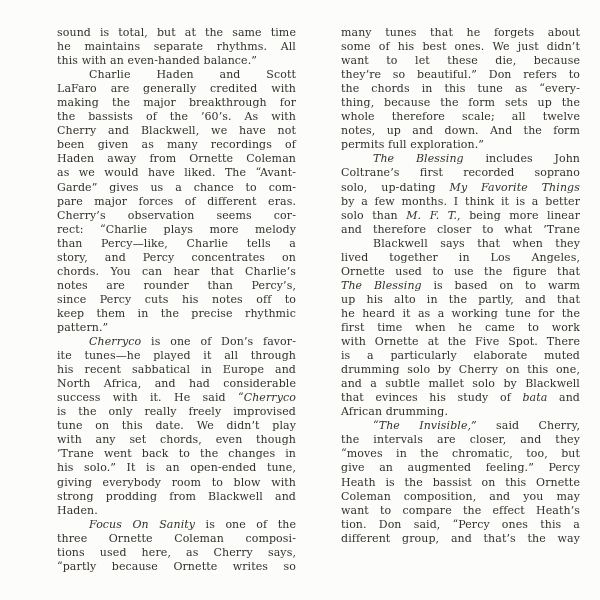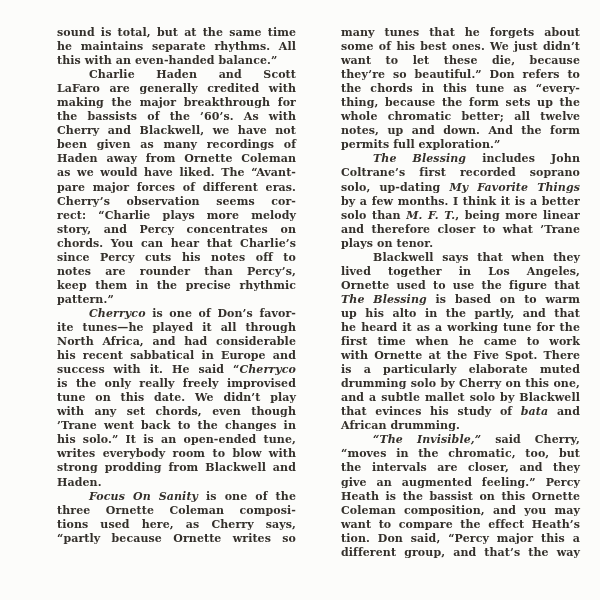--- a/index.html
+++ b/index.html
@@ -8,21 +8,20 @@
     background: #fcfcfa;
   }
   .page {
     position: relative;
     width: 600px;
     height: 600px;
     background: #fcfcfa;
     font-family: "DejaVu Serif", serif;
     color: #34302b;
     overflow: hidden;
-    font-weight: bold;
   }
   .column {
     position: absolute;
     top: 26px;
     width: 239px;
     font-size: 11px;
     line-height: 14.05px;
     letter-spacing: 0.1px;
   }
   #left-col  { left: 57px;  }
@@ -51,80 +50,81 @@
       <div class="line"><span>he maintains separate rhythms. All</span></div>
       <div class="line end"><span>this with an even-handed balance.”</span></div>
       <div class="line indent"><span>Charlie Haden and Scott</span></div>
       <div class="line"><span>LaFaro are generally credited with</span></div>
       <div class="line"><span>making the major breakthrough for</span></div>
       <div class="line"><span>the bassists of the ’60’s. As with</span></div>
       <div class="line"><span>Cherry and Blackwell, we have not</span></div>
       <div class="line"><span>been given as many recordings of</span></div>
       <div class="line"><span>Haden away from Ornette Coleman</span></div>
       <div class="line"><span>as we would have liked. The “Avant-</span></div>
+      <div class="line"><span>Garde” gives us a chance to com-</span></div>
       <div class="line"><span>pare major forces of different eras.</span></div>
       <div class="line"><span>Cherry’s observation seems cor-</span></div>
       <div class="line"><span>rect: “Charlie plays more melody</span></div>
+      <div class="line"><span>than Percy—like, Charlie tells a</span></div>
       <div class="line"><span>story, and Percy concentrates on</span></div>
       <div class="line"><span>chords. You can hear that Charlie’s</span></div>
+      <div class="line"><span>notes are rounder than Percy’s,</span></div>
       <div class="line"><span>since Percy cuts his notes off to</span></div>
-      <div class="line"><span>notes are rounder than Percy’s,</span></div>
       <div class="line"><span>keep them in the precise rhythmic</span></div>
       <div class="line end"><span>pattern.”</span></div>
       <div class="line indent"><span class="it">Cherryco</span><span> is one of Don’s favor-</span></div>
       <div class="line"><span>ite tunes—he played it all through</span></div>
+      <div class="line"><span>his recent sabbatical in Europe and</span></div>
       <div class="line"><span>North Africa, and had considerable</span></div>
-      <div class="line"><span>his recent sabbatical in Europe and</span></div>
       <div class="line"><span>success with it. He said “</span><span class="it">Cherryco</span></div>
       <div class="line"><span>is the only really freely improvised</span></div>
       <div class="line"><span>tune on this date. We didn’t play</span></div>
       <div class="line"><span>with any set chords, even though</span></div>
       <div class="line"><span>’Trane went back to the changes in</span></div>
       <div class="line"><span>his solo.” It is an open-ended tune,</span></div>
-      <div class="line"><span>writes everybody room to blow with</span></div>
+      <div class="line"><span>giving everybody room to blow with</span></div>
       <div class="line"><span>strong prodding from Blackwell and</span></div>
       <div class="line end"><span>Haden.</span></div>
       <div class="line indent"><span class="it">Focus On Sanity</span><span> is one of the</span></div>
       <div class="line"><span>three Ornette Coleman composi-</span></div>
       <div class="line"><span>tions used here, as Cherry says,</span></div>
       <div class="line"><span>“partly because Ornette writes so</span></div>
     </div>
   <div class="column" id="right-col">
       <div class="line"><span>many tunes that he forgets about</span></div>
       <div class="line"><span>some of his best ones. We just didn’t</span></div>
       <div class="line"><span>want to let these die, because</span></div>
       <div class="line"><span>they’re so beautiful.” Don refers to</span></div>
       <div class="line"><span>the chords in this tune as “every-</span></div>
       <div class="line"><span>thing, because the form sets up the</span></div>
-      <div class="line"><span>whole chromatic better; all twelve</span></div>
+      <div class="line"><span>whole therefore scale; all twelve</span></div>
       <div class="line"><span>notes, up and down. And the form</span></div>
       <div class="line end"><span>permits full exploration.”</span></div>
       <div class="line indent"><span class="it">The Blessing</span><span> includes John</span></div>
       <div class="line"><span>Coltrane’s first recorded soprano</span></div>
       <div class="line"><span>solo, up-dating </span><span class="it">My Favorite Things</span></div>
       <div class="line"><span>by a few months. I think it is a better</span></div>
       <div class="line"><span>solo than </span><span class="it">M. F. T.</span><span>, being more linear</span></div>
       <div class="line"><span>and therefore closer to what ’Trane</span></div>
-      <div class="line end"><span>plays on tenor.</span></div>
       <div class="line indent"><span>Blackwell says that when they</span></div>
       <div class="line"><span>lived together in Los Angeles,</span></div>
       <div class="line"><span>Ornette used to use the figure that</span></div>
       <div class="line"><span class="it">The Blessing</span><span> is based on to warm</span></div>
       <div class="line"><span>up his alto in the partly, and that</span></div>
       <div class="line"><span>he heard it as a working tune for the</span></div>
       <div class="line"><span>first time when he came to work</span></div>
       <div class="line"><span>with Ornette at the Five Spot. There</span></div>
       <div class="line"><span>is a particularly elaborate muted</span></div>
       <div class="line"><span>drumming solo by Cherry on this one,</span></div>
       <div class="line"><span>and a subtle mallet solo by Blackwell</span></div>
       <div class="line"><span>that evinces his study of </span><span class="it">bata</span><span> and</span></div>
       <div class="line end"><span>African drumming.</span></div>
       <div class="line indent"><span class="it">“The Invisible,”</span><span> said Cherry,</span></div>
+      <div class="line"><span>the intervals are closer, and they</span></div>
       <div class="line"><span>“moves in the chromatic, too, but</span></div>
-      <div class="line"><span>the intervals are closer, and they</span></div>
       <div class="line"><span>give an augmented feeling.” Percy</span></div>
       <div class="line"><span>Heath is the bassist on this Ornette</span></div>
       <div class="line"><span>Coleman composition, and you may</span></div>
       <div class="line"><span>want to compare the effect Heath’s</span></div>
-      <div class="line"><span>tion. Don said, “Percy major this a</span></div>
+      <div class="line"><span>tion. Don said, “Percy ones this a</span></div>
       <div class="line"><span>different group, and that’s the way</span></div>
     </div>
 </div>
 
 </body></html>

